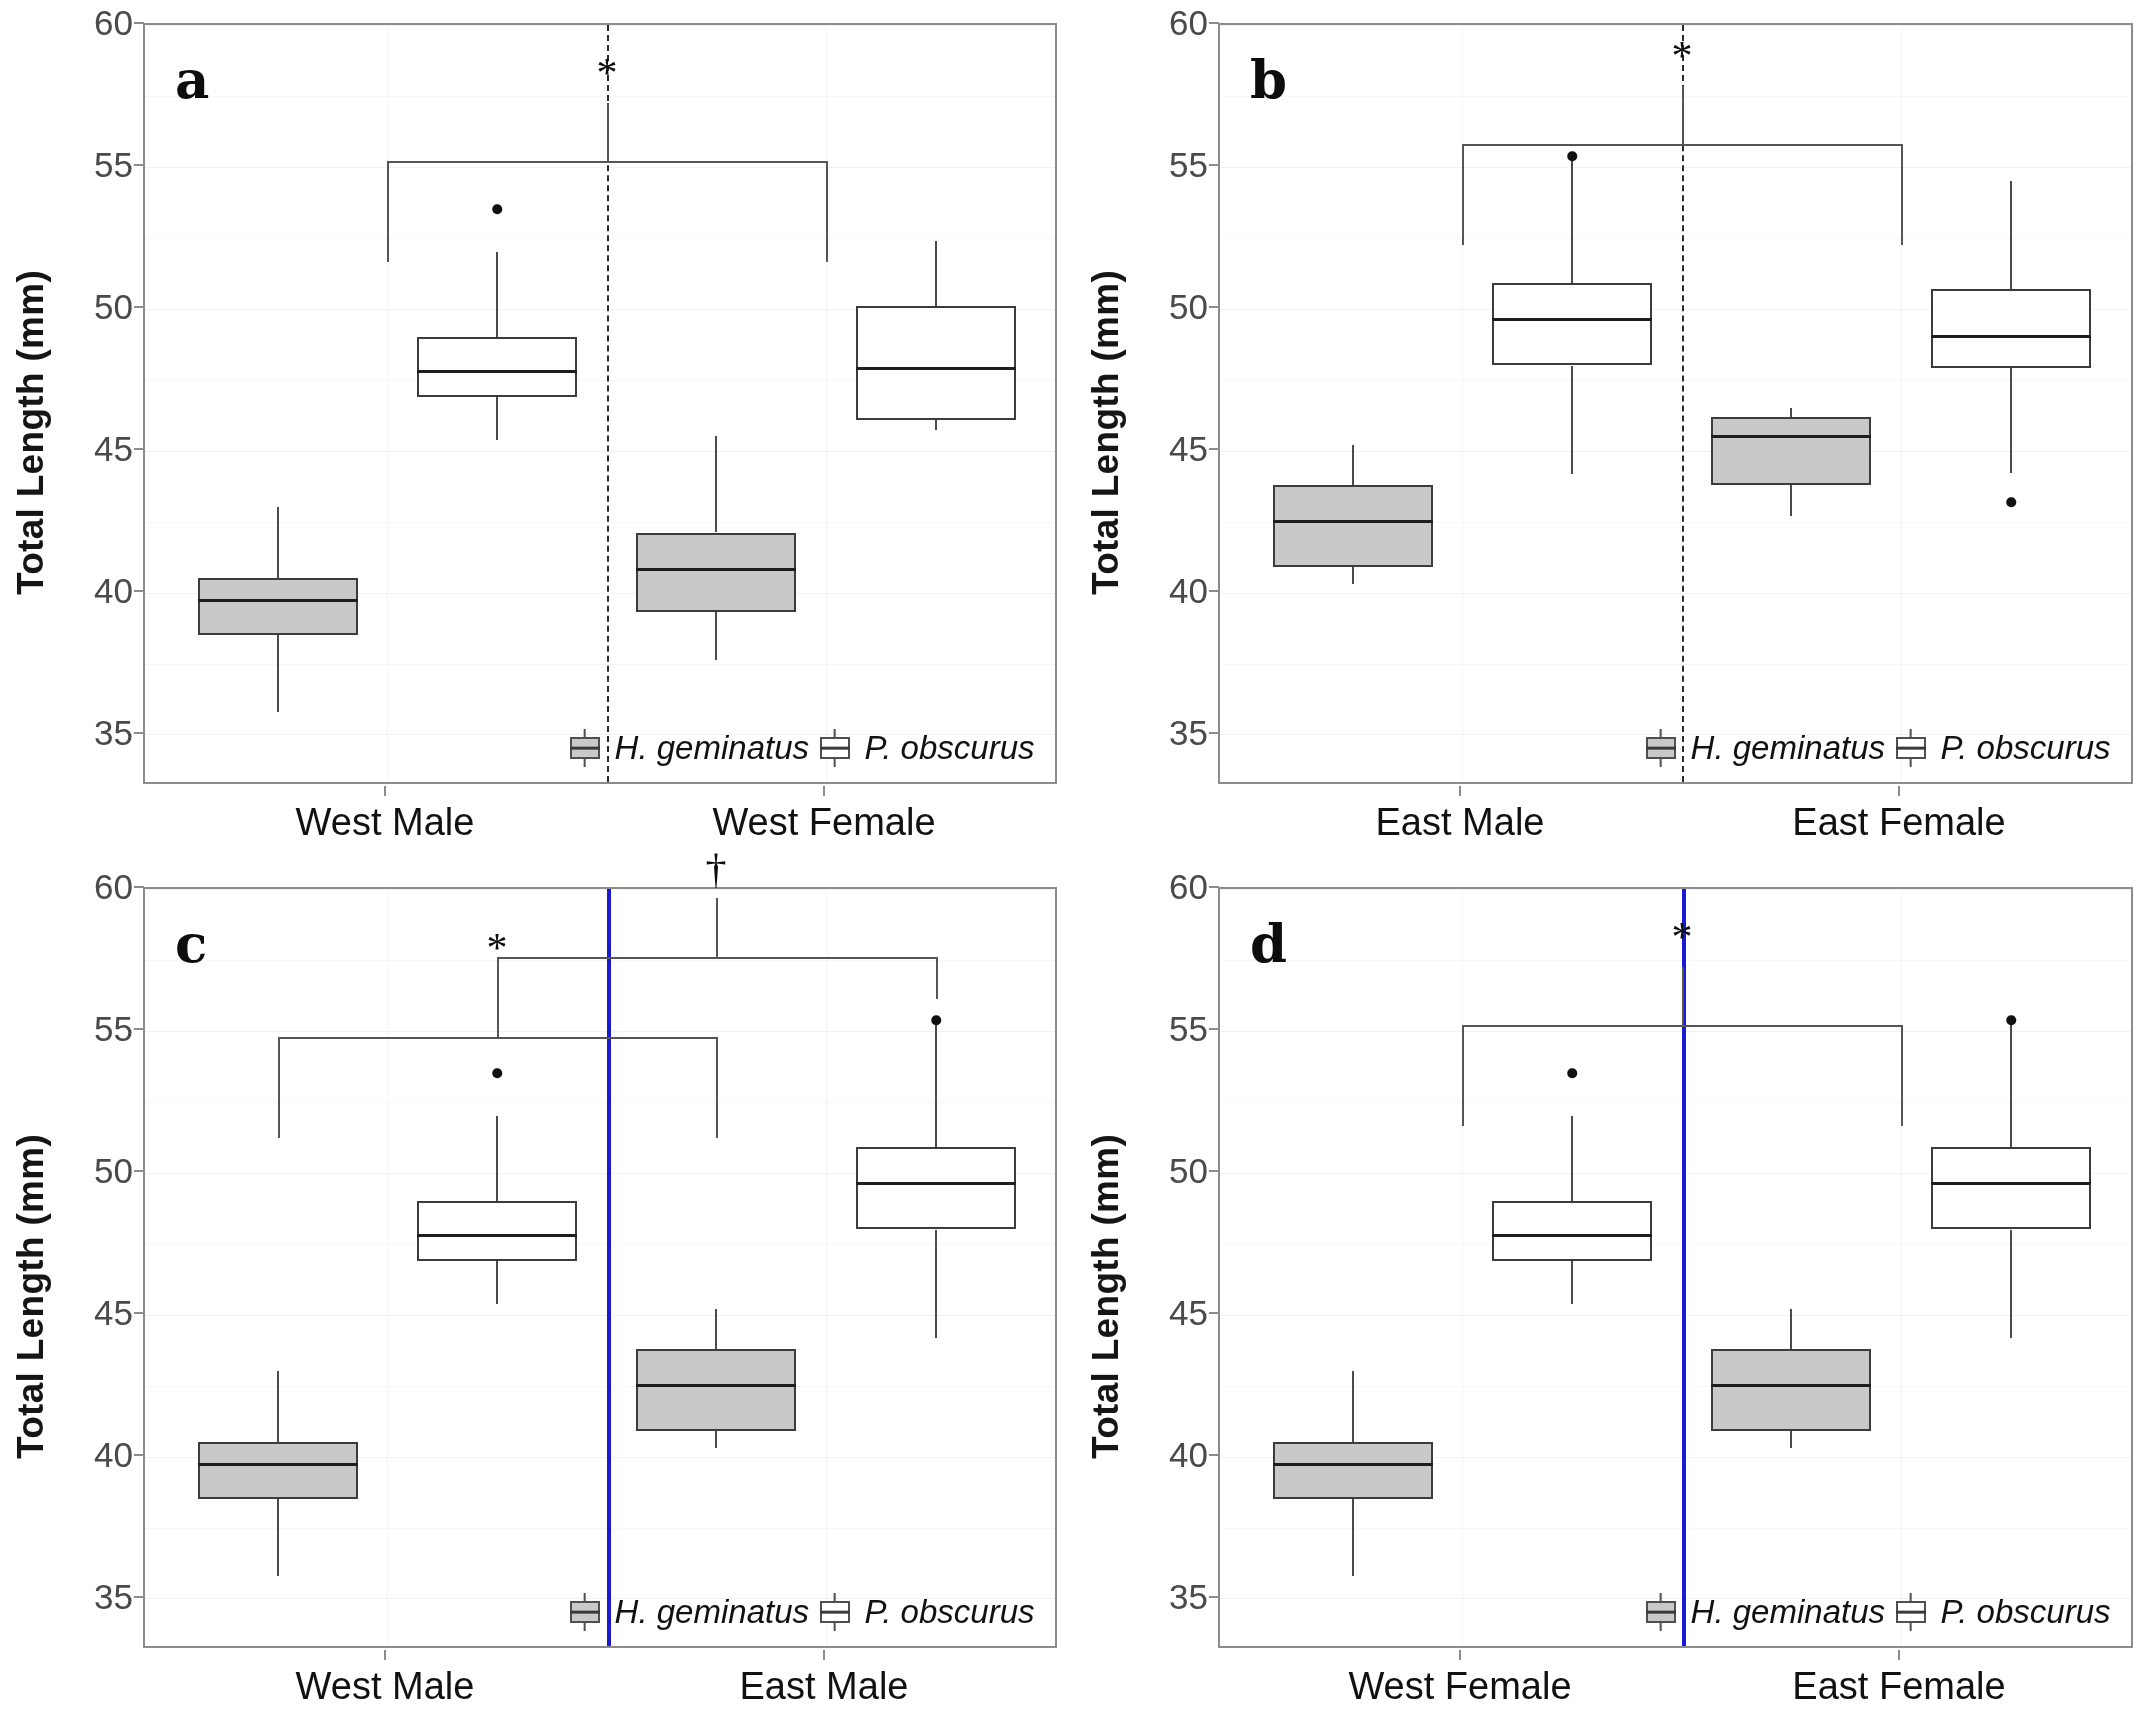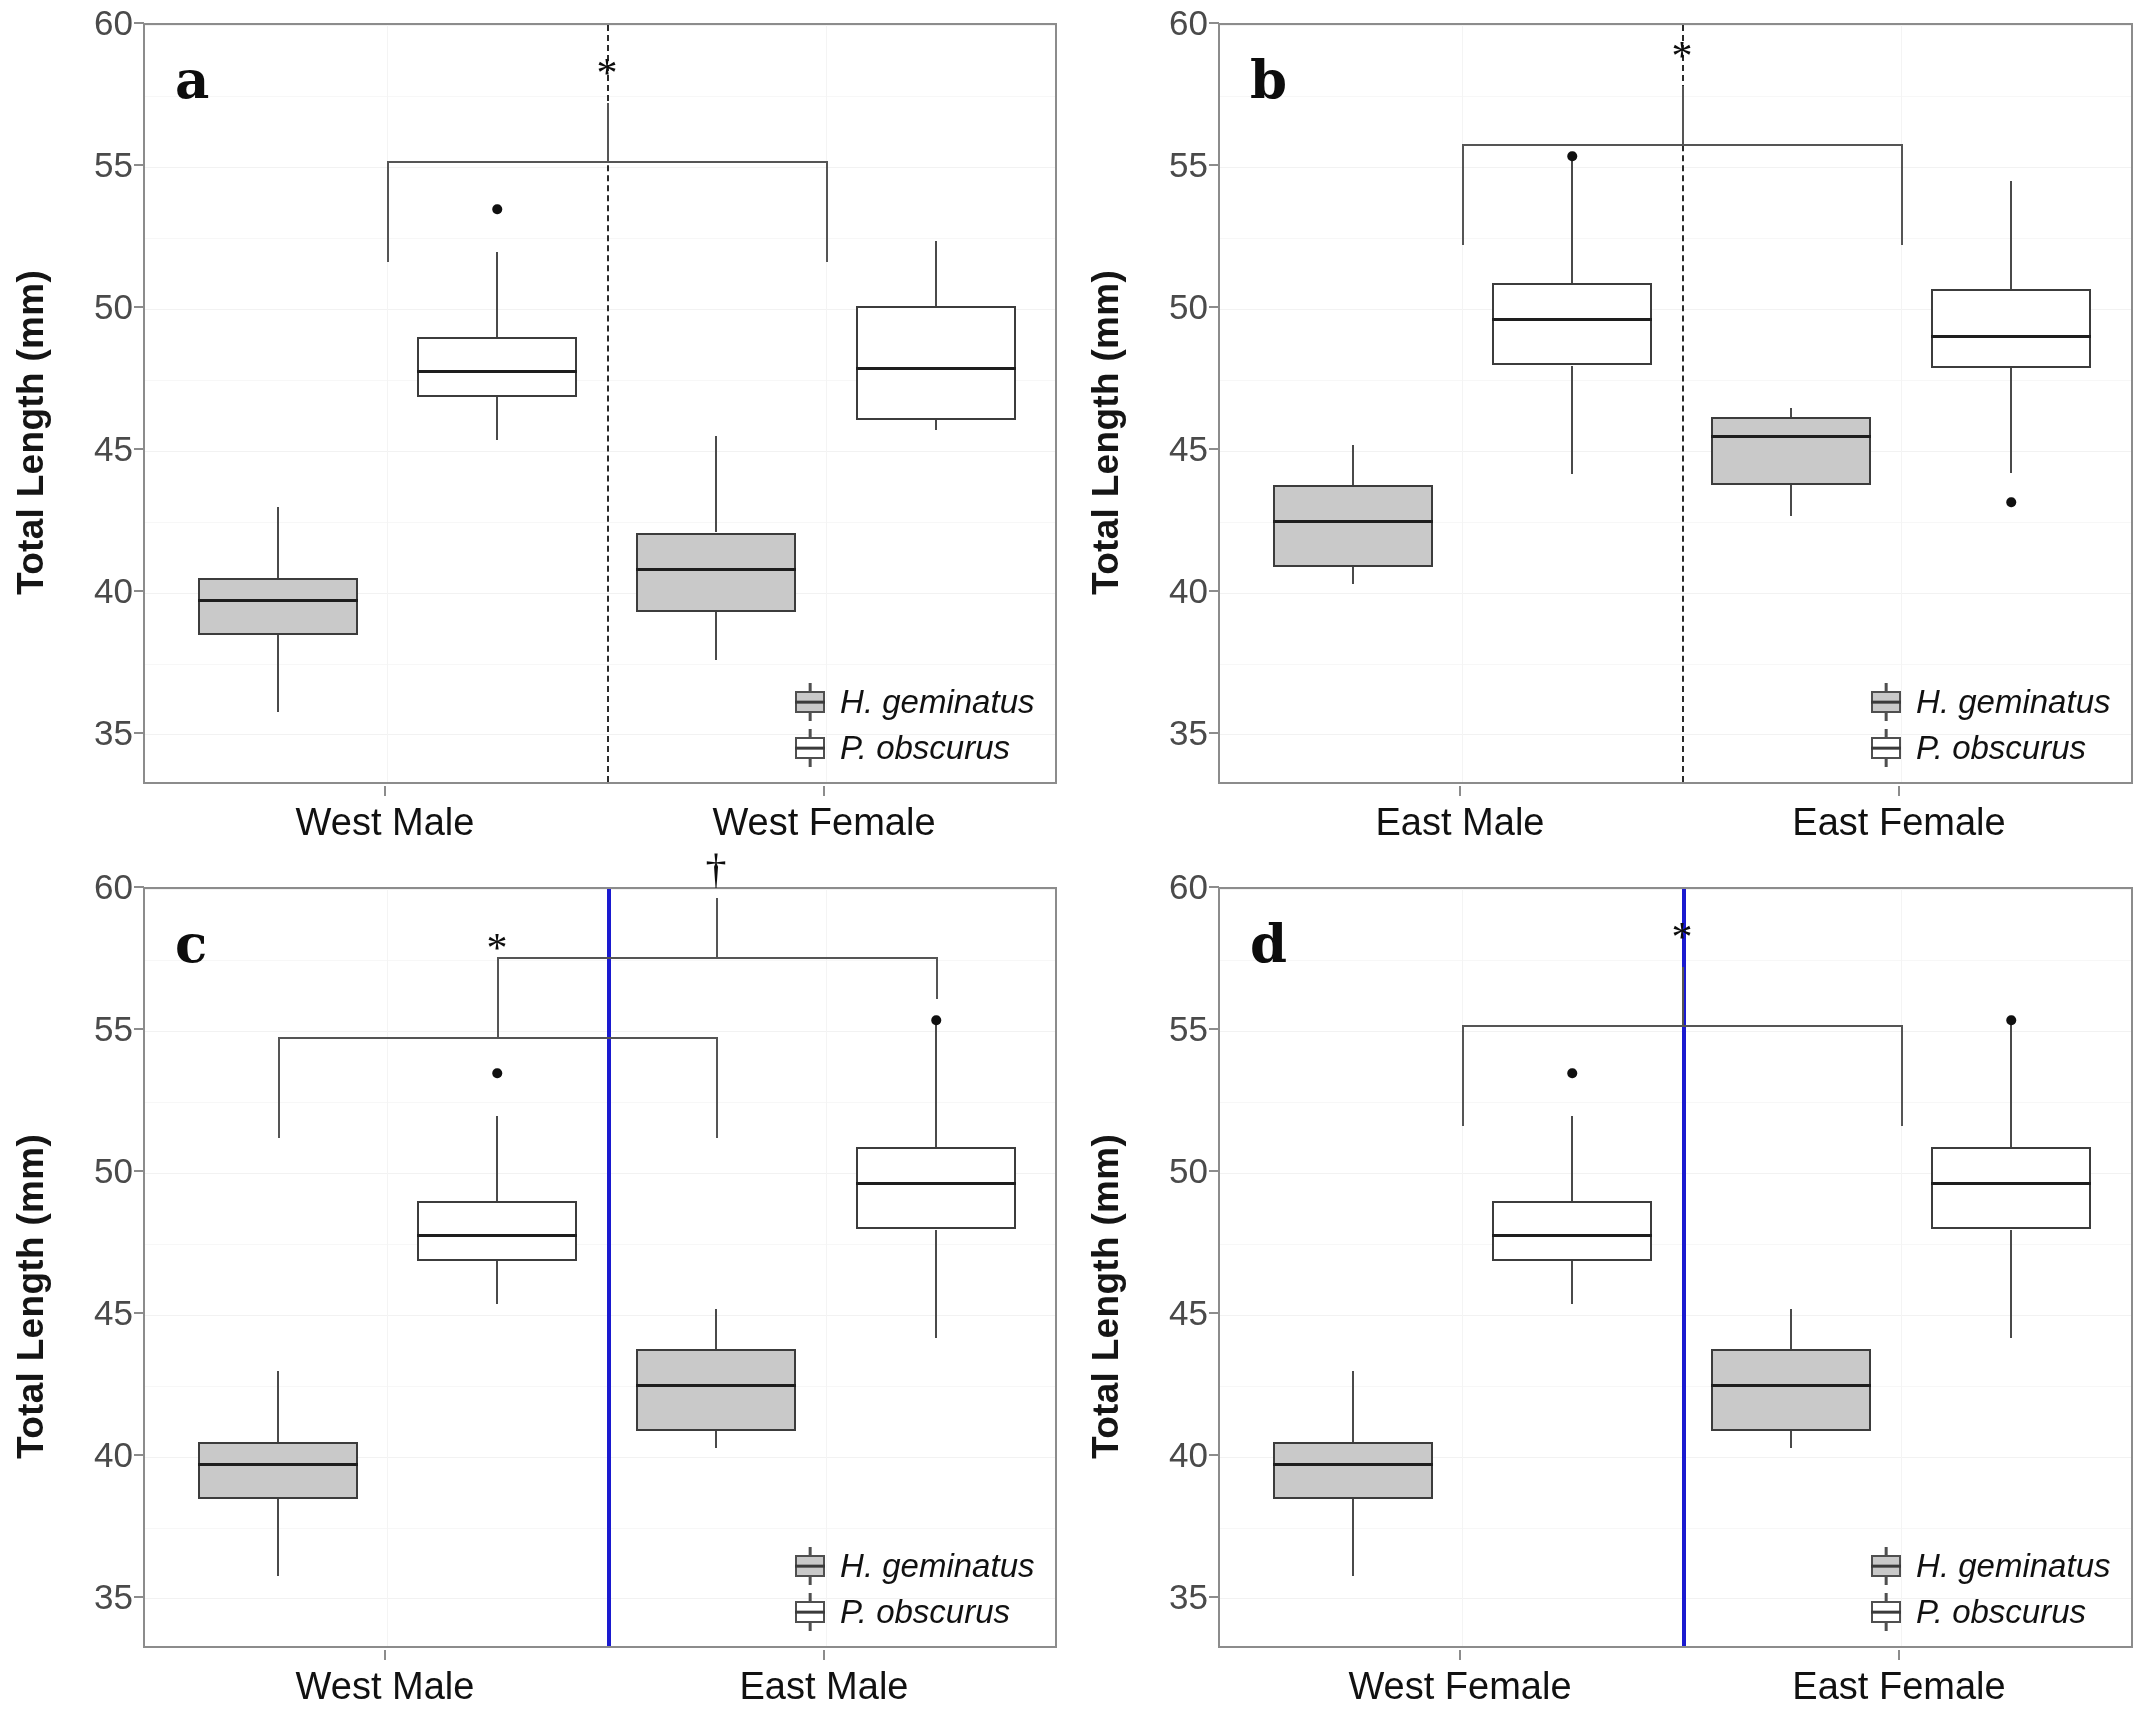--- a/index.html
+++ b/index.html
@@ -63,21 +63,21 @@
     font-size:42px;color:#0d0d0d;line-height:1;font-family:"Liberation Serif",serif;
   }
 
   
   .panel-letter{
     position:absolute;font-family:"DejaVu Serif",serif;font-weight:700;
     font-size:53px;color:#0d0d0d;line-height:1;
   }
 
   
-  .legend{position:absolute;display:flex;flex-direction:column;gap:8.2px;}
+  .legend{position:absolute;display:flex;flex-direction:row;gap:8.2px;}
   .legend-row{display:flex;align-items:center;gap:12.3px;}
   .legend-key{position:relative;width:35px;height:38px;flex:0 0 auto;}
   .legend-key .kbox{position:absolute;left:2.7px;right:2.7px;top:8.2px;bottom:8.2px;border:2px solid #4f4f4f;box-sizing:border-box;}
   .legend-key .kmed{position:absolute;left:2.7px;right:2.7px;top:50%;height:2.7px;background:#3a3a3a;transform:translateY(-50%);}
   .legend-key .kwh{position:absolute;left:50%;width:2.7px;background:#4f4f4f;transform:translateX(-50%);}
   .legend-key .kwh.top{top:0;height:9.5px;}
   .legend-key .kwh.bot{bottom:0;height:9.5px;}
   .legend-label{font-size:33px;font-style:italic;color:#111;white-space:nowrap;}
 </style>
 </head>

